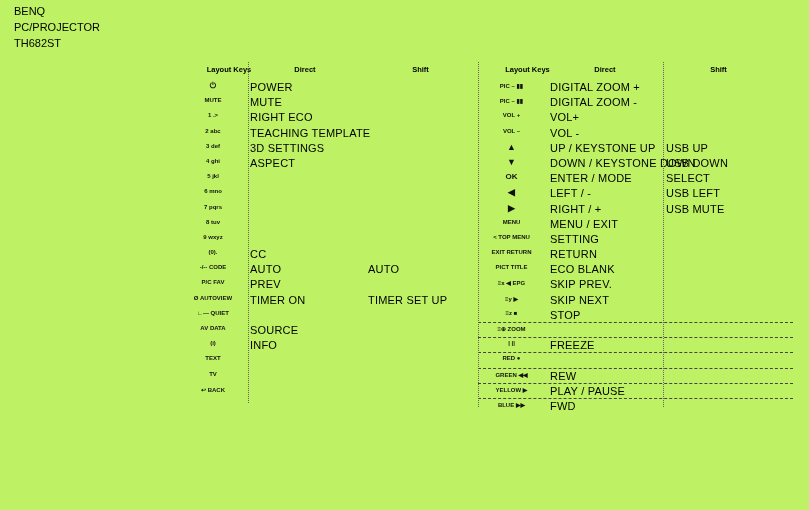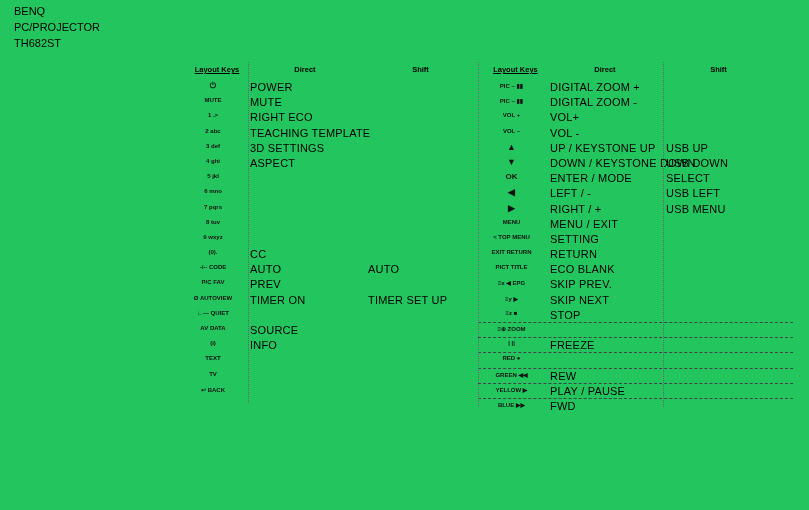--- a/index.html
+++ b/index.html
@@ -1,36 +1,36 @@
 <!DOCTYPE html>
 <html><head>
 <meta charset="utf-8">
 <style>
   * { box-sizing: border-box; margin: 0; padding: 0; }
   html,body { background:#ffffff; }
   .page {
     position: relative;
     width: 809px; height: 510px;
-    background: #22c55e;
+    background: #bef264;
     font-family: "Liberation Sans", sans-serif;
     color: #000;
     overflow: hidden;
   }
   .hblock { position: absolute; top: 3px; font-size: 11px; line-height: 16px; }
   .hblock div { white-space: nowrap; }
   .brand-block { left: 14px; }
   .company-block { left: 178px; }
 
   .rtable { position: absolute; top: 62px; }
   .tleft  { left: 178px; width: 297px; }
   .tright { left: 478px; width: 315px; }
 
   .thead { position: relative; height: 18px; }
   .th { position: absolute; top: 3px; font-size: 7.5px; font-weight: bold; text-align: center; white-space: nowrap; }
-  .th-keys   { left: 4px; width: 70px; text-decoration: underline; }
+  .th-keys   { left: 16px; width: 70px; }
   .tright .th-keys { width: 67px; }
   .th-direct { left: 72px; width: 110px; }
   .th-shift  { left: 190px; width: 105px; }
   .tright .th-shift { left: 188px; }
 
   .row { position: relative; height: 15.2px; }
   .key {
     position: absolute; left: 0; top: 2px; width: 70px;
     text-align: center; font-size: 6px; font-weight: bold;
     white-space: nowrap; color:#111;
@@ -251,21 +251,21 @@
 
         <div class="row">
           <span class="key k9">◀</span>
           <span class="direct">LEFT / -</span>
           <span class="shift">USB LEFT</span>
         </div>
 
         <div class="row">
           <span class="key k9">▶</span>
           <span class="direct">RIGHT / +</span>
-          <span class="shift">USB MENU</span>
+          <span class="shift">USB MUTE</span>
         </div>
 
         <div class="row">
           <span class="key">MENU</span>
           <span class="direct">MENU / EXIT</span>
           <span class="shift"></span>
         </div>
 
         <div class="row">
           <span class="key">&lt; TOP MENU</span>

